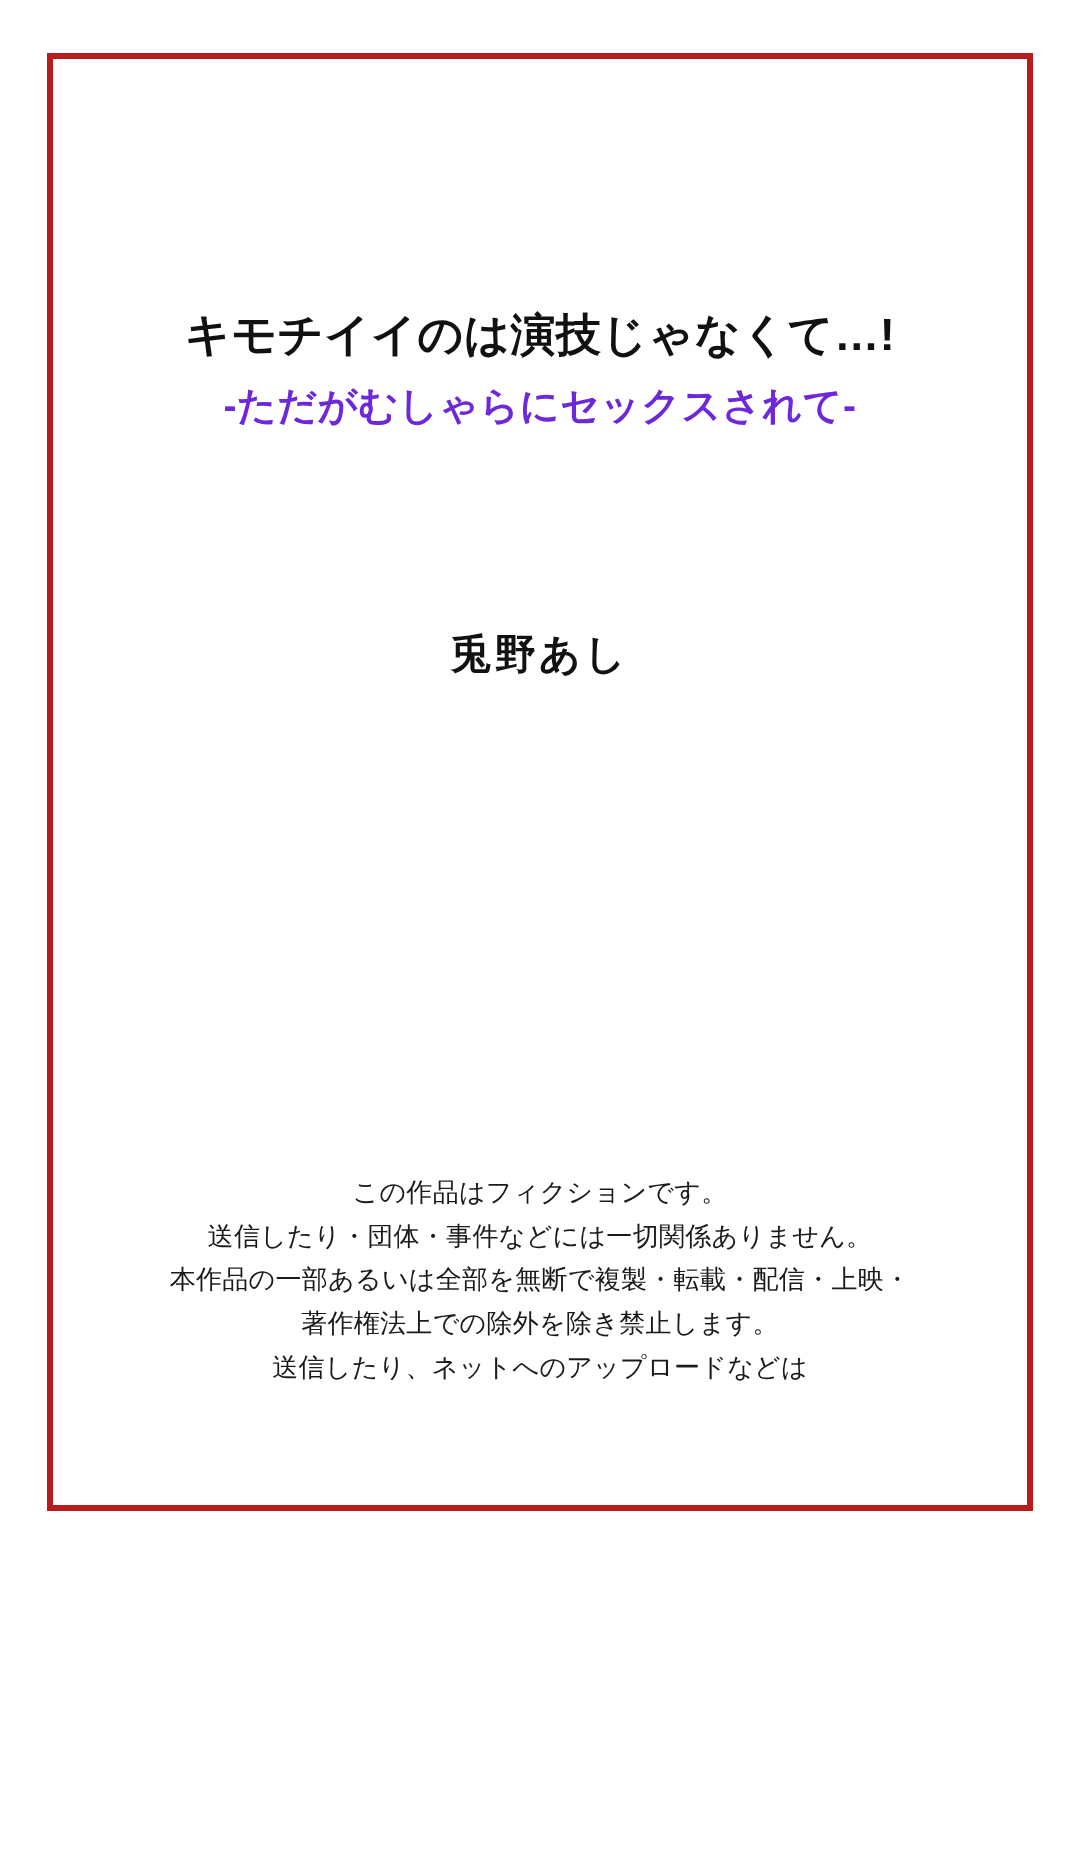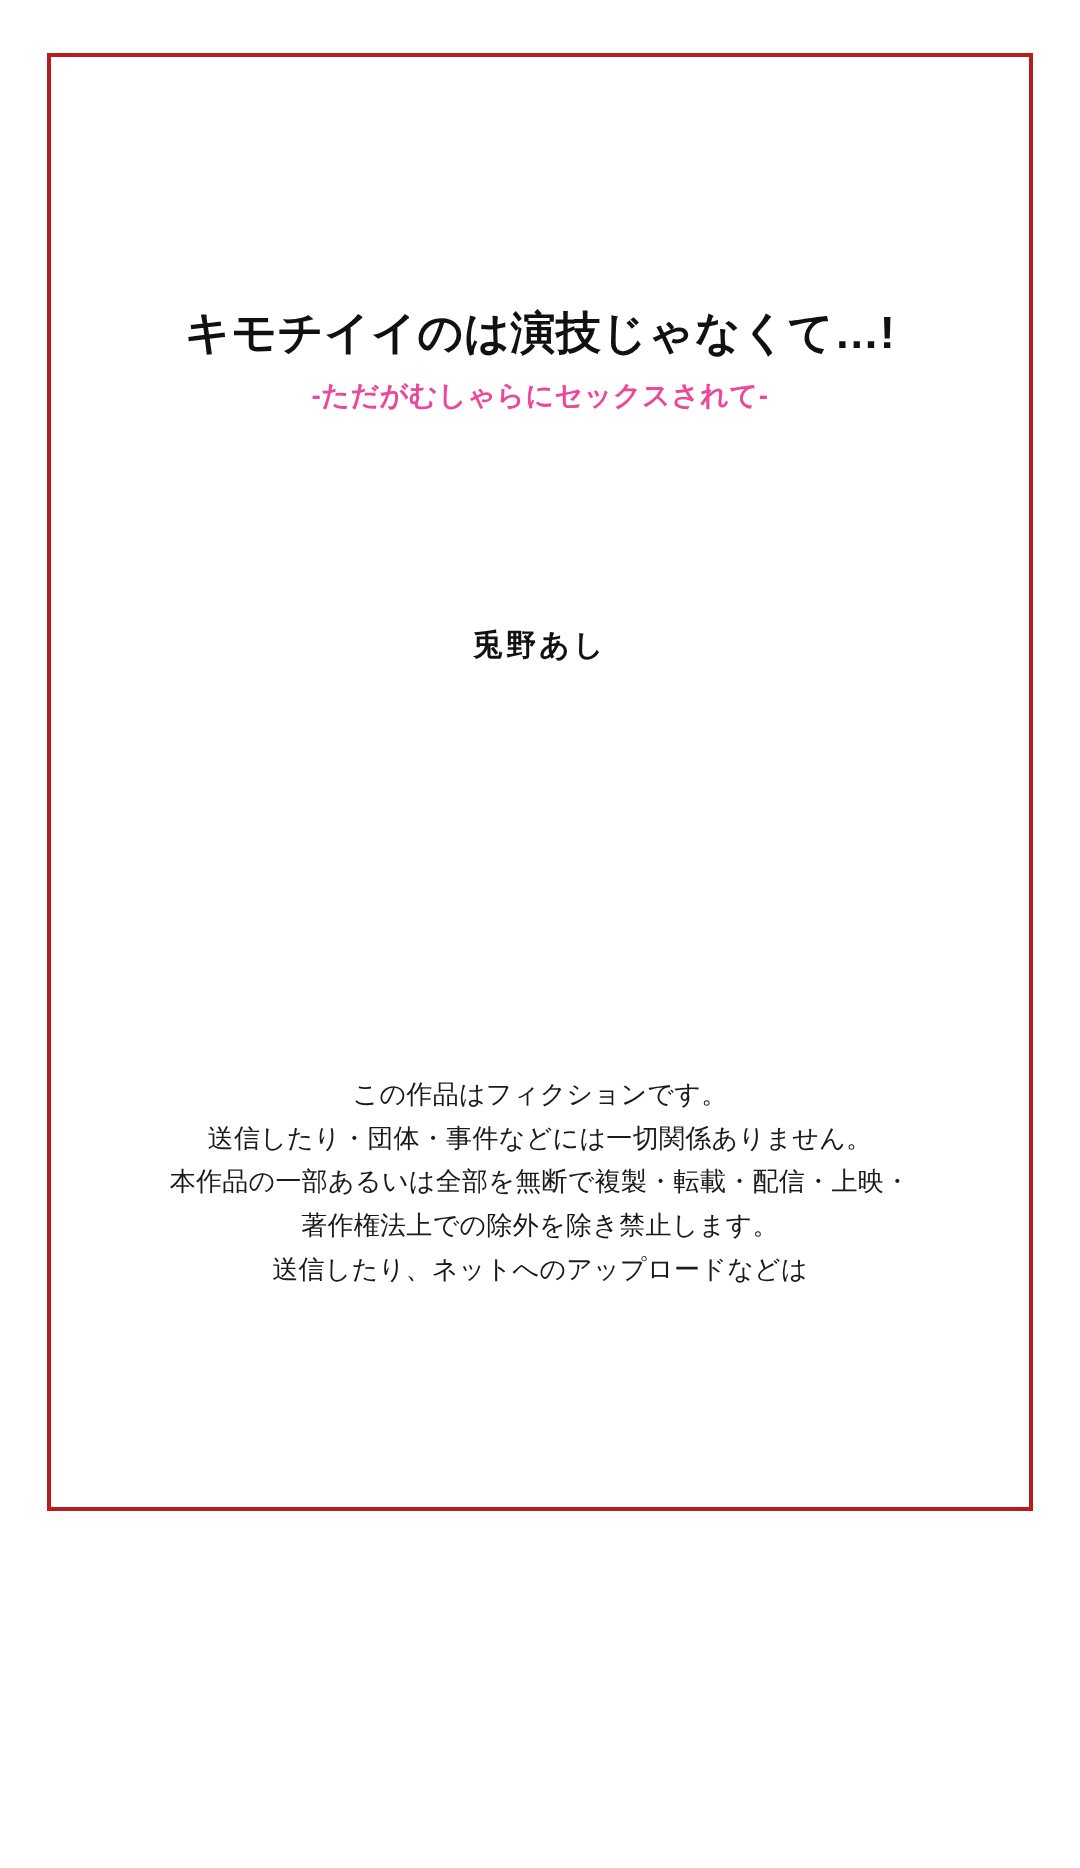--- a/index.html
+++ b/index.html
@@ -23,21 +23,21 @@
     box-sizing: border-box;
   }
 
   
   .frame {
     position: absolute;
     left: 47px;
     top: 53px;
     width: 986px;
     height: 1458px;
-    border: 4px solid #b91c1c;
+    border: 6px solid #b91c1c;
     box-sizing: border-box;
     background: #ffffff;
   }
 
   .title-block {
     position: absolute;
     left: 0;
     right: 0;
     top: 246px;
     text-align: center;
@@ -46,49 +46,49 @@
   .title-main {
     font-size: 45px;
     font-weight: 700;
     letter-spacing: 0.5px;
     line-height: 1.35;
     color: #111111;
     white-space: nowrap;
   }
 
   .title-sub {
-    font-size: 28px;
+    font-size: 39px;
     font-weight: 700;
     letter-spacing: 0.5px;
     line-height: 1.45;
-    color: #ec4899;
+    color: #6d28d9;
     margin-top: 12px;
     white-space: nowrap;
   }
 
   .author-block {
     position: absolute;
     left: 0;
     right: 0;
     top: 568px;
     text-align: center;
   }
 
   .author-name {
-    font-size: 30px;
+    font-size: 41px;
     font-weight: 700;
     letter-spacing: 3px;
     color: #111111;
   }
 
   .notice-block {
     position: absolute;
     left: 0;
     right: 0;
-    top: 1016px;
+    top: 1112px;
     text-align: center;
   }
 
   .notice-line {
     font-size: 26px;
     font-weight: 400;
     line-height: 1.68;
     color: #1a1a1a;
     letter-spacing: 0.3px;
   }

